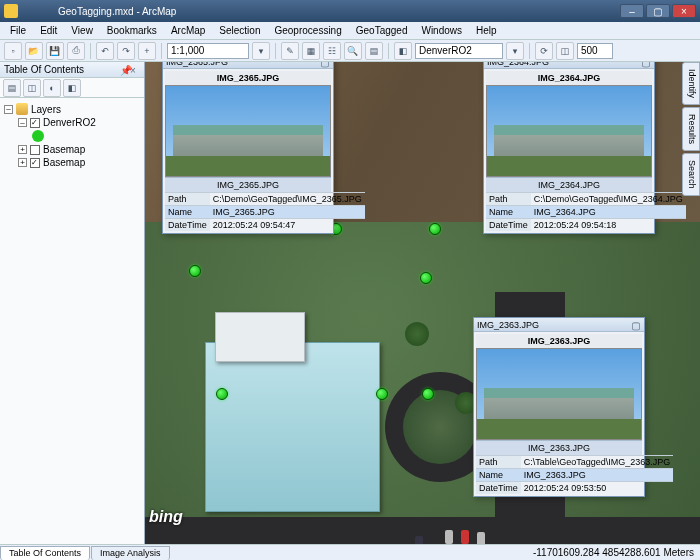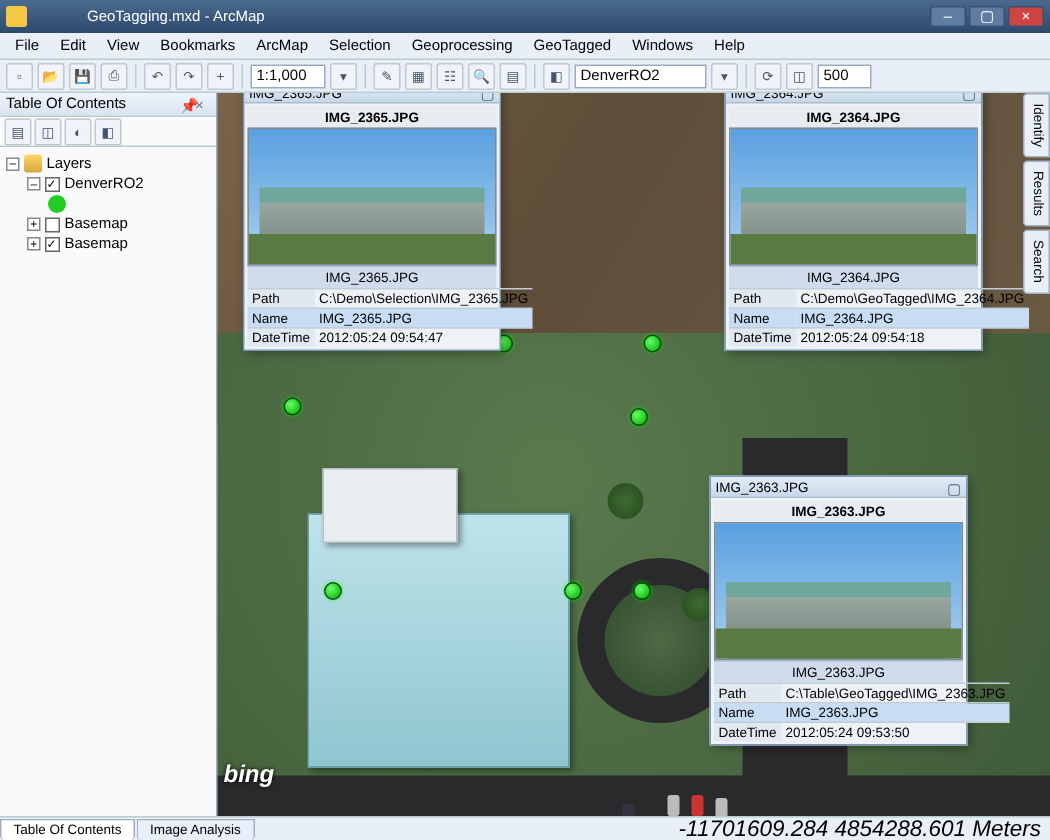--- a/index.html
+++ b/index.html
@@ -72,21 +72,21 @@
 .bing-logo { position: absolute; left: 4px; bottom: 18px; color: #fff; font-style: italic; font-size: 16px; font-weight: bold; text-shadow: 0 0 3px #000; }
 
 .bottom-tabs { position: absolute; left: 0; bottom: 0; height: 14px; display: flex; }
 .btab { border: 1px solid #a0b0c0; border-bottom: none; background: #e8eff8; padding: 1px 8px; margin-right: 1px; font-size: 9px; cursor: pointer; border-radius: 0 0 3px 3px; }
 .btab.active { background: #fff; }
 
 .right-tabs { position: absolute; right: 0; top: 62px; width: 18px; display: flex; flex-direction: column; gap: 2px; }
 .rtab { writing-mode: vertical-rl; background: #e8eff8; border: 1px solid #a0b0c0; padding: 6px 2px; font-size: 9px; cursor: pointer; border-radius: 3px 0 0 3px; }
 
 .statusbar { position: absolute; left: 0; right: 0; bottom: 0; height: 16px; background: #e8eff8; border-top: 1px solid #bcc; display: flex; align-items: center; }
-.statusbar .coords { margin-left: auto; padding: 0 6px; font-size: 15px; font-style: italic; }
+.statusbar .coords { margin-left: auto; padding: 0 6px; font-size: 10px; }
 .viewbtns { display: flex; gap: 1px; padding: 0 4px; }
 .viewbtn { width: 16px; height: 12px; border: 1px solid #9ab; background: #f4f8fc; cursor: pointer; }
 </style>
 </head>
 <body>
 
 <div class="titlebar">
   <span class="icon"></span>
   <span class="title">GeoTagging.mxd - ArcMap</span>
   <div class="winbtns">
@@ -112,21 +112,21 @@
 <div class="toolbar">
   <div class="tbtn">▫</div>
   <div class="tbtn">📂</div>
   <div class="tbtn">💾</div>
   <div class="tbtn">⎙</div>
   <div class="tsep"></div>
   <div class="tbtn">↶</div>
   <div class="tbtn">↷</div>
   <div class="tbtn">+</div>
   <div class="tsep"></div>
-  <input class="tinput" style="width: 50px;" value="1:1,000">
+  <input class="tinput" style="width: 82px;" value="1:1,000">
   <div class="tbtn">▾</div>
   <div class="tsep"></div>
   <div class="tbtn">✎</div>
   <div class="tbtn">▦</div>
   <div class="tbtn">☷</div>
   <div class="tbtn">🔍</div>
   <div class="tbtn">▤</div>
   <div class="tsep"></div>
   <div class="tbtn">◧</div>
   <input class="tinput" style="width: 88px;" value="DenverRO2">
@@ -223,21 +223,21 @@
             <div class="popup-img">
               <div class="sky"></div>
               <div class="bldg"></div>
               <div class="lawn"></div>
             </div>
             <div class="popup-cap">IMG_2365.JPG</div>
             <table class="popup-table">
               <tbody>
                 <tr class="">
                   <td>Path</td>
-                  <td>C:\Demo\Selection\IMG_2365.JPG</td>
+                  <td>C:\Demo\GeoTagged\IMG_2365.JPG</td>
                 </tr>
                 <tr class="sel">
                   <td>Name</td>
                   <td>IMG_2365.JPG</td>
                 </tr>
                 <tr class="">
                   <td>DateTime</td>
                   <td>2012:05:24 09:54:47</td>
                 </tr>
               </tbody>

